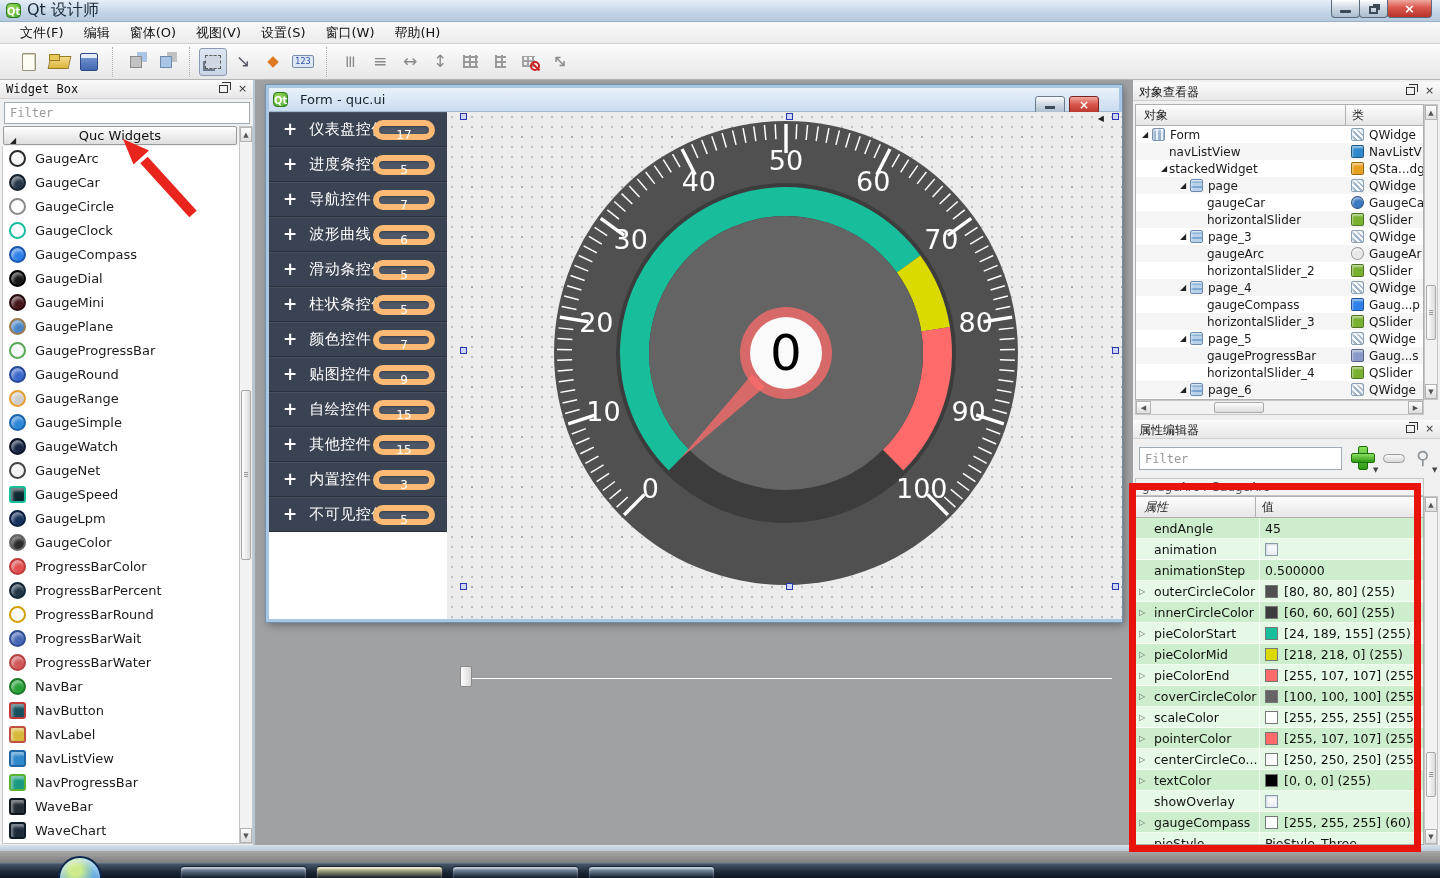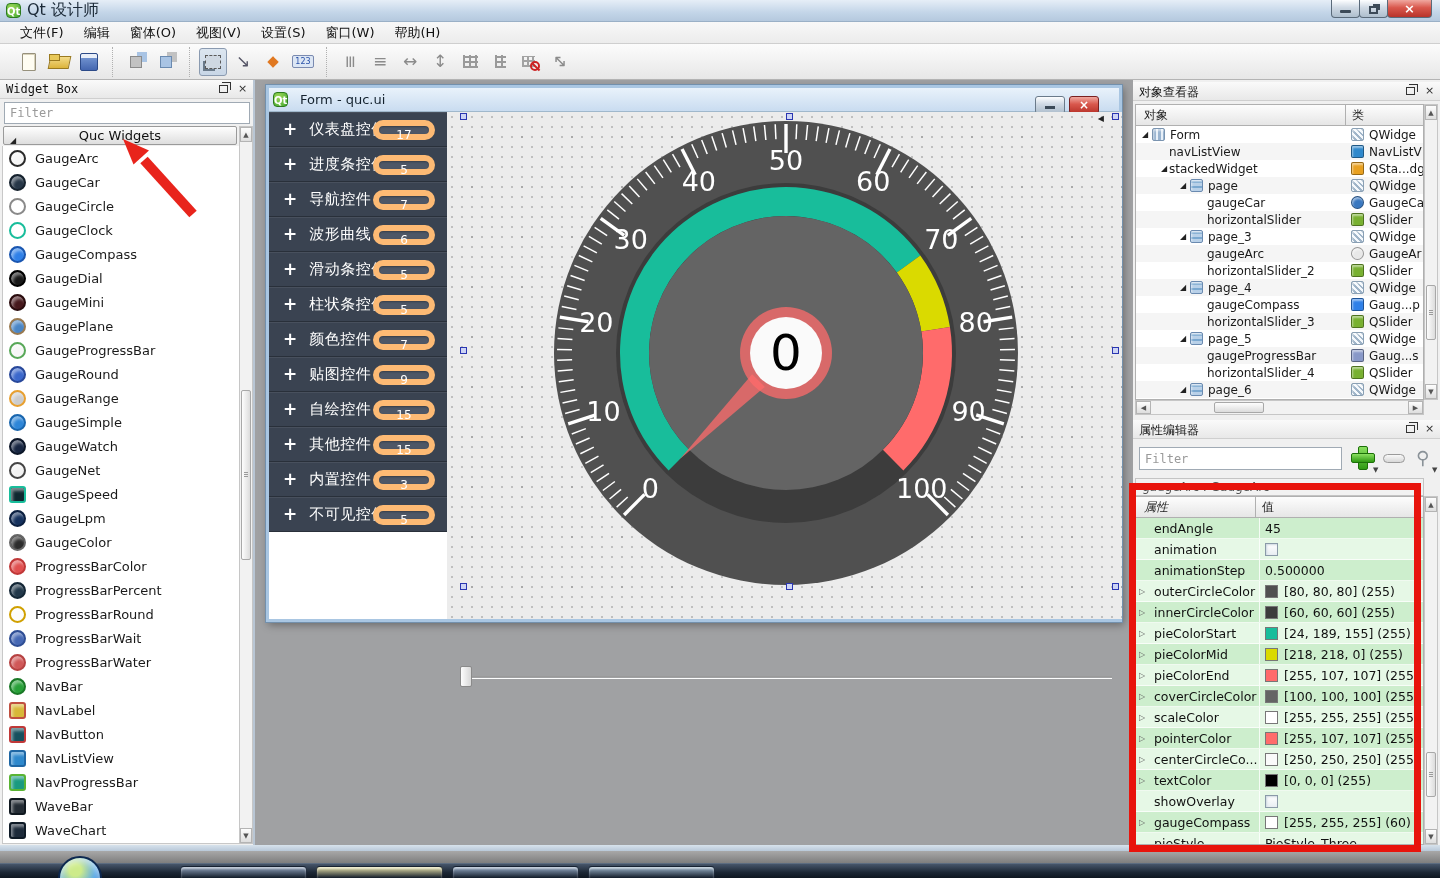--- a/index.html
+++ b/index.html
@@ -366,26 +366,26 @@
           </div>
           <div class="witem">
             <span class="wico" style="background: rgb(208, 88, 88); border: 2px solid rgb(182, 66, 66);"></span>
             <span class="wlabel">ProgressBarWater</span>
           </div>
           <div class="witem">
             <span class="wico" style="background: rgb(40, 160, 56); border: 2px solid rgb(26, 120, 38);"></span>
             <span class="wlabel">NavBar</span>
           </div>
           <div class="witem">
+            <span class="wico square" style="background: rgb(22, 80, 94); border: 2px solid rgb(192, 56, 56);"></span>
+            <span class="wlabel">NavButton</span>
+          </div>
+          <div class="witem">
             <span class="wico square" style="background: rgb(216, 184, 56); border: 2px solid rgb(192, 80, 64);"></span>
             <span class="wlabel">NavLabel</span>
-          </div>
-          <div class="witem">
-            <span class="wico square" style="background: rgb(22, 80, 94); border: 2px solid rgb(192, 56, 56);"></span>
-            <span class="wlabel">NavButton</span>
           </div>
           <div class="witem">
             <span class="wico square" style="background: rgb(46, 136, 204); border: 2px solid rgb(30, 102, 164);"></span>
             <span class="wlabel">NavListView</span>
           </div>
           <div class="witem">
             <span class="wico square" style="background: rgb(26, 154, 128); border: 2px solid rgb(90, 180, 52);"></span>
             <span class="wlabel">NavProgressBar</span>
           </div>
           <div class="witem">

